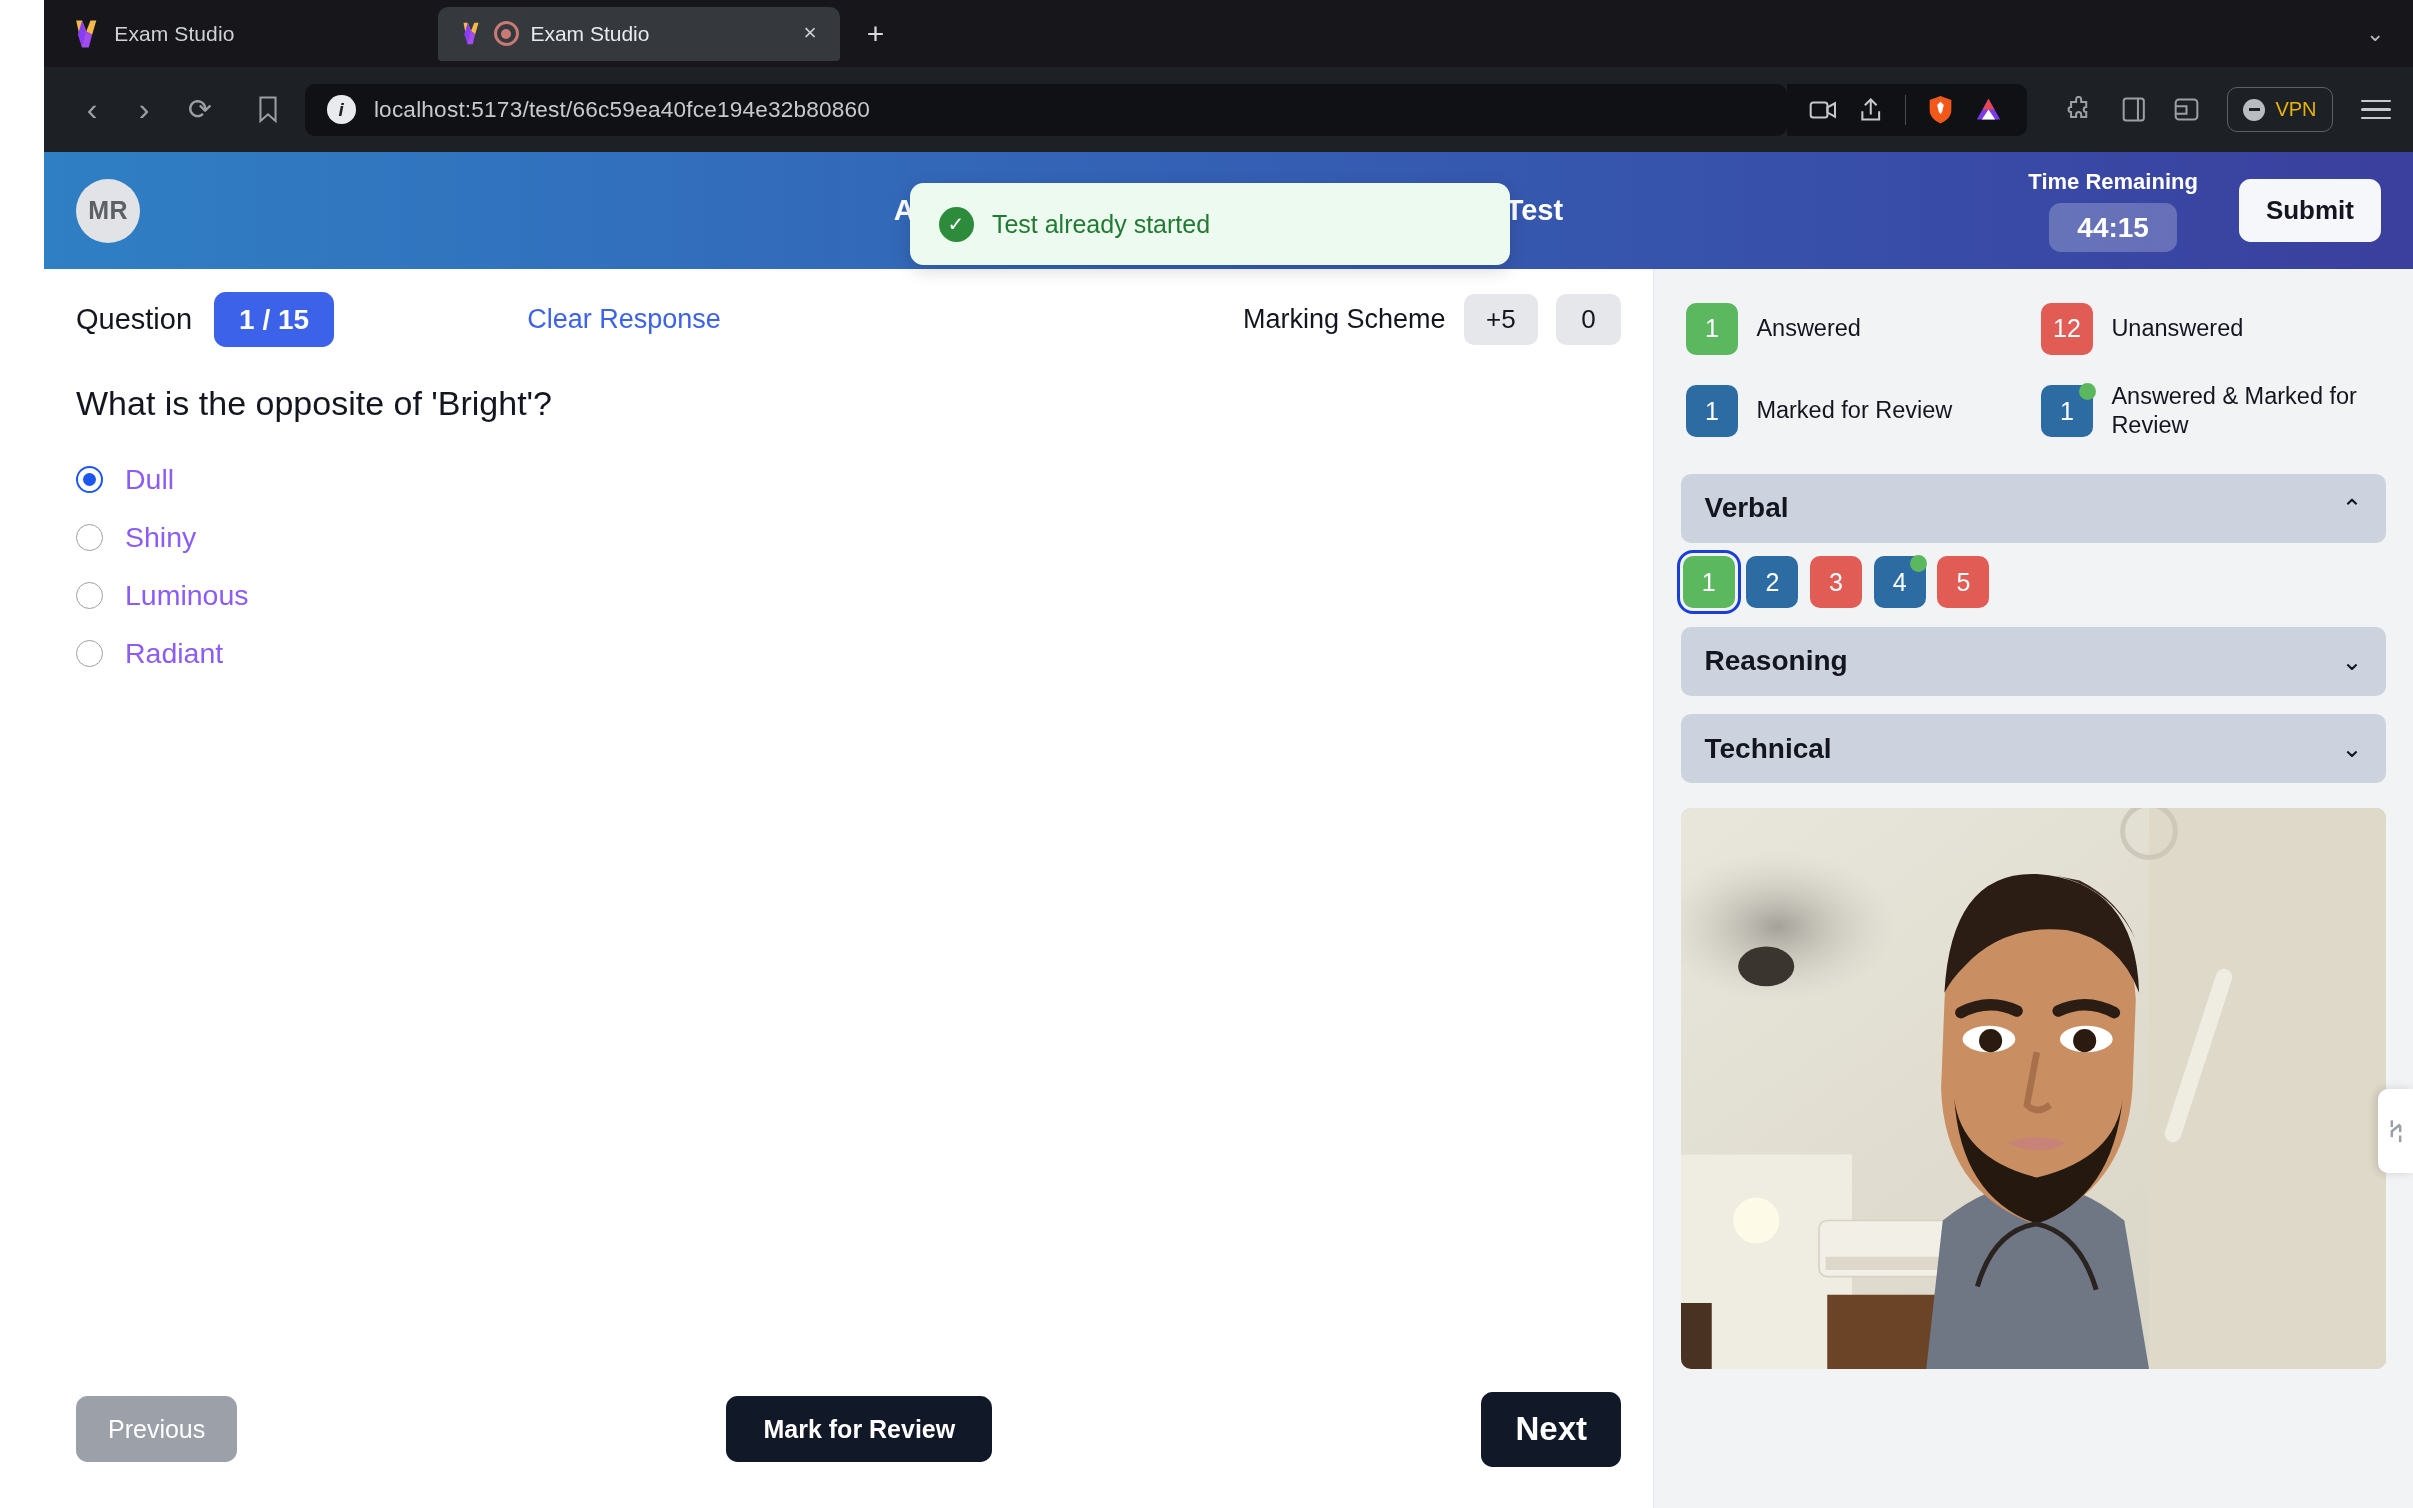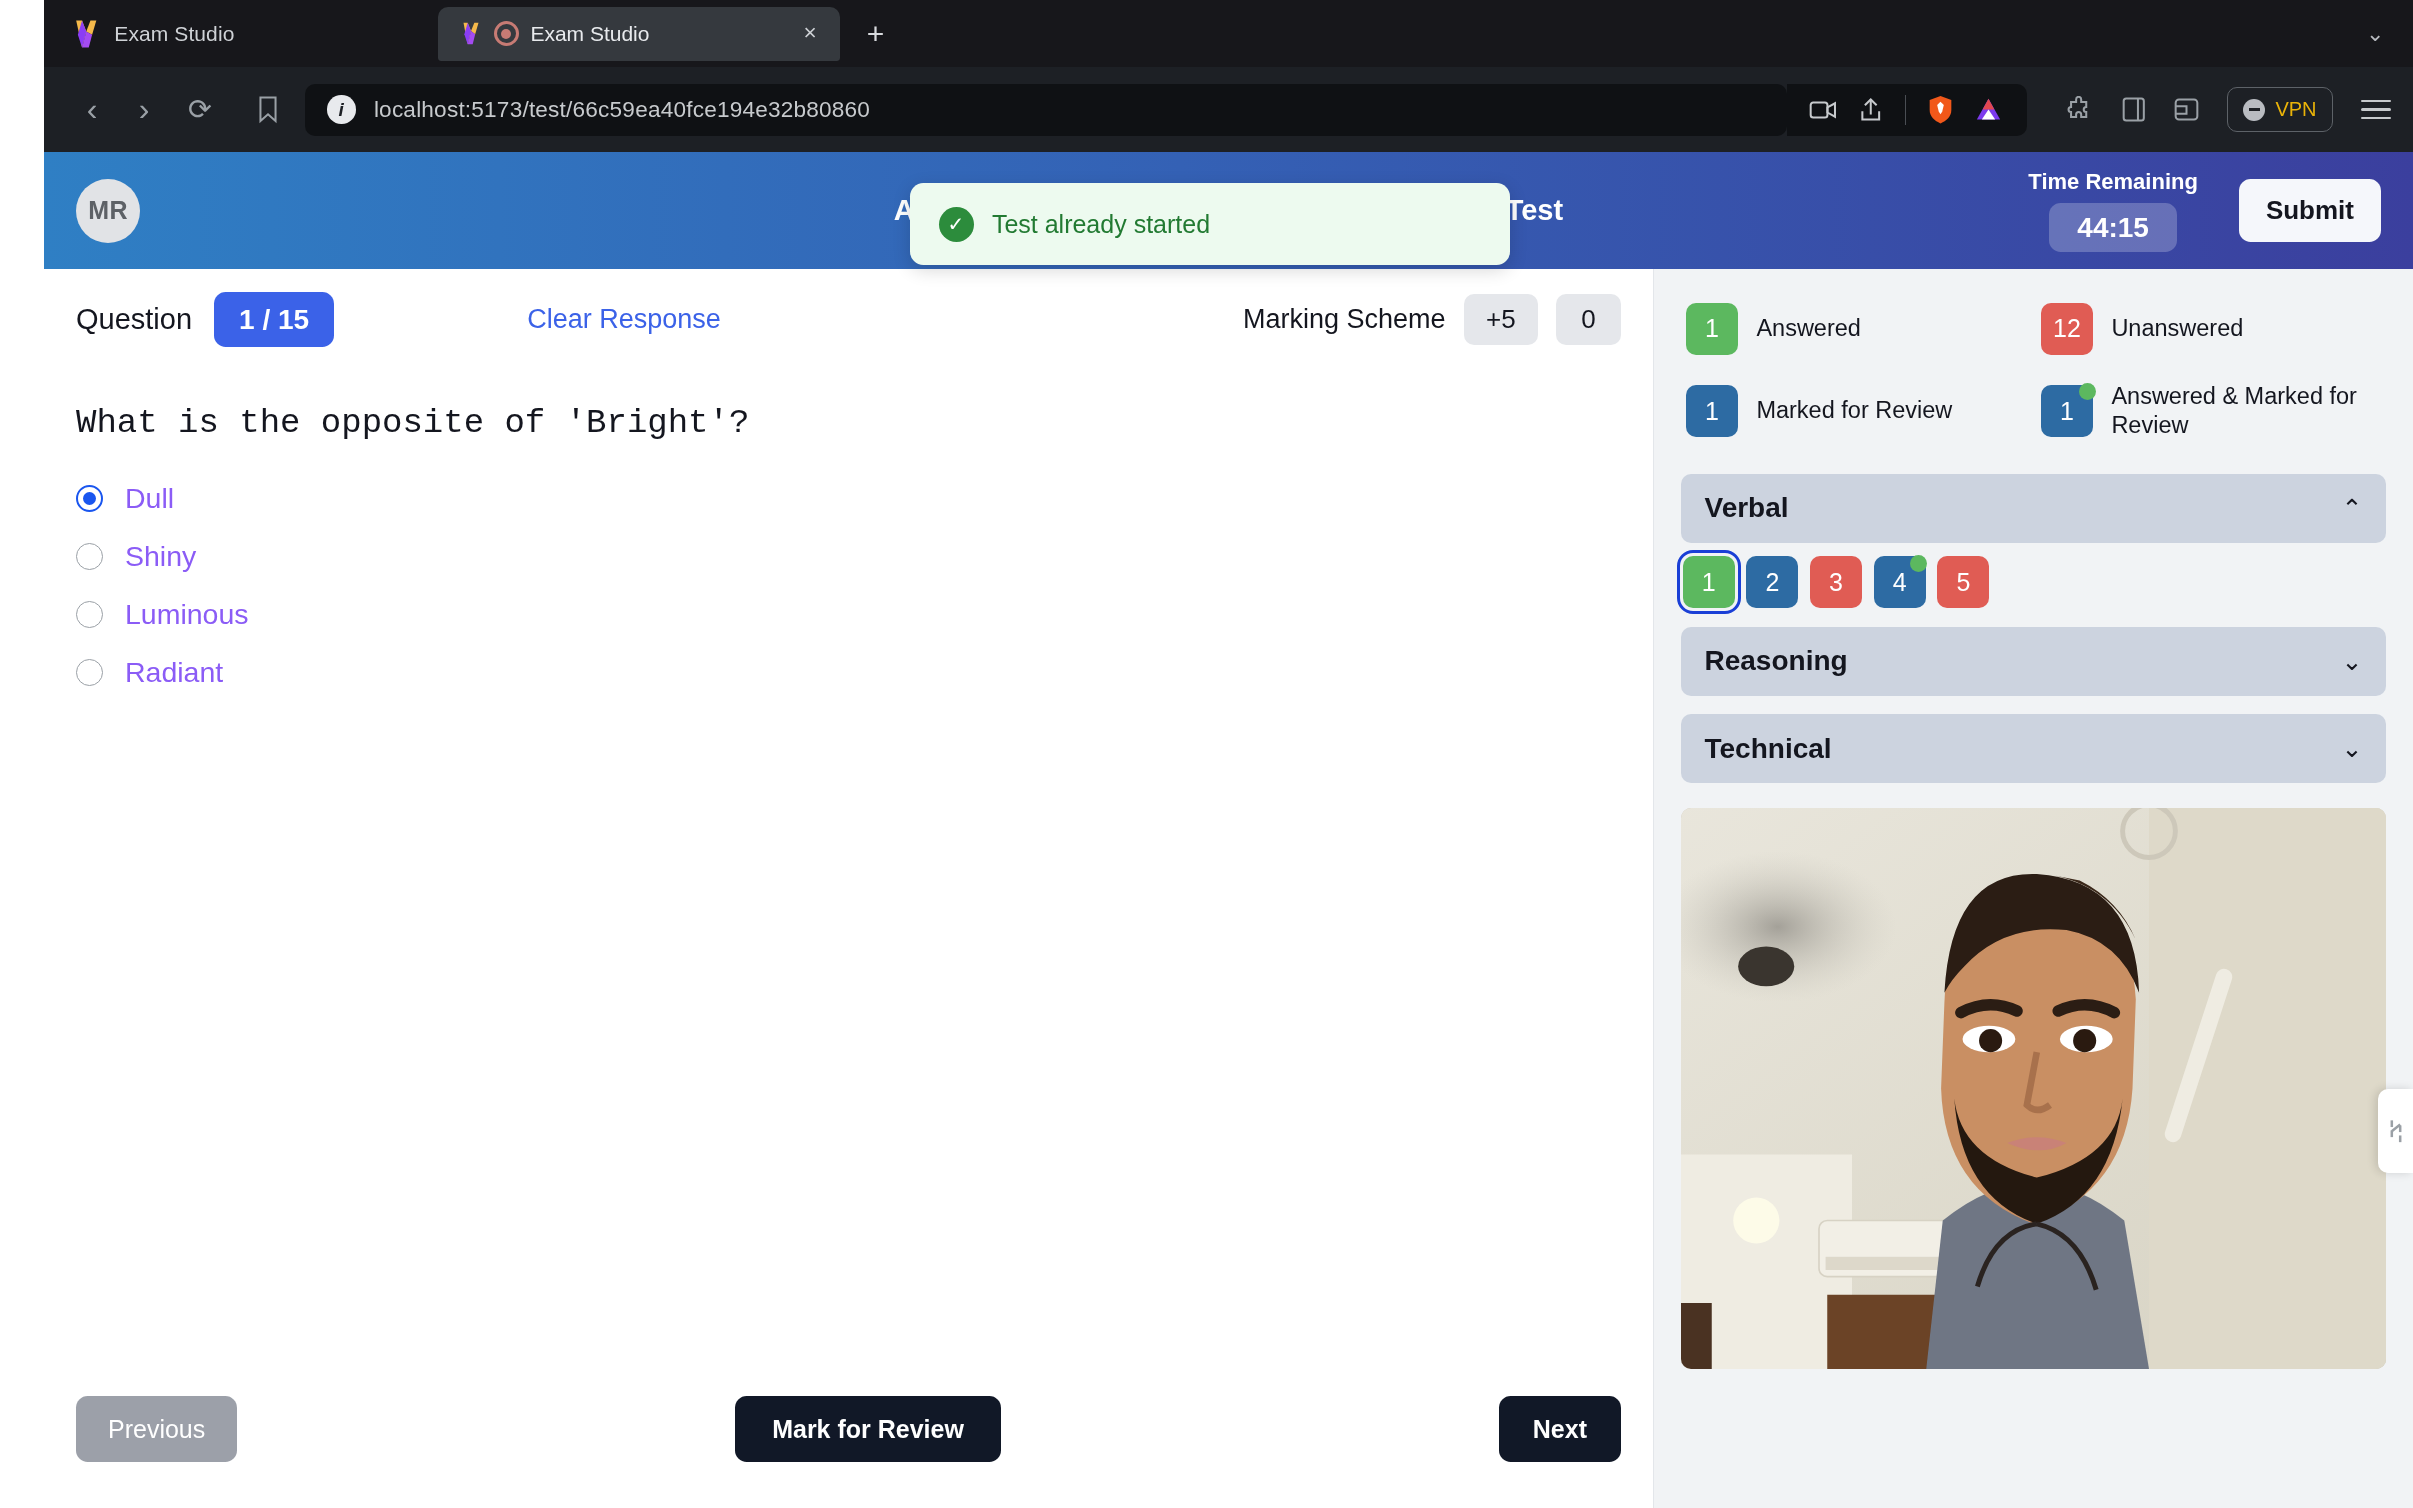--- a/index.html
+++ b/index.html
@@ -132,21 +132,21 @@
   .clear-resp{
     color:#3b62e8; font-size:27px; margin-left:193px; cursor:pointer; background:none;
     border:none; font-family:inherit;
   }
   .marking{ margin-left:auto; display:flex; align-items:center; gap:18.4px; }
   .marking-label{ font-size:27px; color:#14161f; }
   .mark-pos,.mark-neg{
     background:#e5e7eb; border-radius:10px; padding:10px 22px; font-size:26px; color:#14161f;
     min-width:65px; text-align:center;
   }
-  .question-text{ font-size:34px; color:#14161f; margin-top:34px;font-family:Liberation Mono, monospace; }
+  .question-text{ font-size:34px; color:#14161f; margin-top:14px; }
   .options{ margin-top:40px; display:flex; flex-direction:column; gap:25px; }
   .opt{ display:flex; align-items:center; gap:22px; cursor:pointer; }
   .radio{
     width:27px;height:27px;border-radius:50%;border:1.7px solid #9aa0a6;background:#fff;
     flex:0 0 27px; display:flex;align-items:center;justify-content:center;
   }
   .radio.sel{ border:2.5px solid #1a56ef; }
   .radio.sel::after{ content:""; width:13.4px;height:13.4px;border-radius:50%;background:#1a56ef;}
   .opt-label{ font-size:28.5px; color:#8b5cf6; }
 
@@ -158,21 +158,21 @@
     background:#9ca0a9; color:#fff; border:none; border-radius:11.7px;
     font-size:25px; padding:18.4px 32px; font-family:inherit; cursor:pointer;
   }
   .btn-mark{
     background:#111827; color:#fff; border:none; border-radius:11.7px;
     font-size:25px; font-weight:bold; padding:18.4px 37px; font-family:inherit;
     cursor:pointer; margin:12px auto;
   }
   .btn-next{
     background:#111827; color:#fff; border:none; border-radius:11.7px;
-    font-size:25px; font-weight:bold; padding:18.4px 34px; font-family:inherit; cursor:pointer;
+    font-size:33px; font-weight:bold; padding:18.4px 34px; font-family:inherit; cursor:pointer;
   }
 
   
   .right-pane{
     flex:1; background:#f1f3f5; border-left:1.7px solid #e3e6ea;
     padding:22px 27px; display:flex; flex-direction:column; gap:18.4px; position:relative;
   }
   .legend{ display:grid; grid-template-columns:1fr 1fr; row-gap:27px; column-gap:15px;
     padding:11.7px 5px 15px 5px; }
   .leg{ display:flex; align-items:center; gap:18.4px; }

